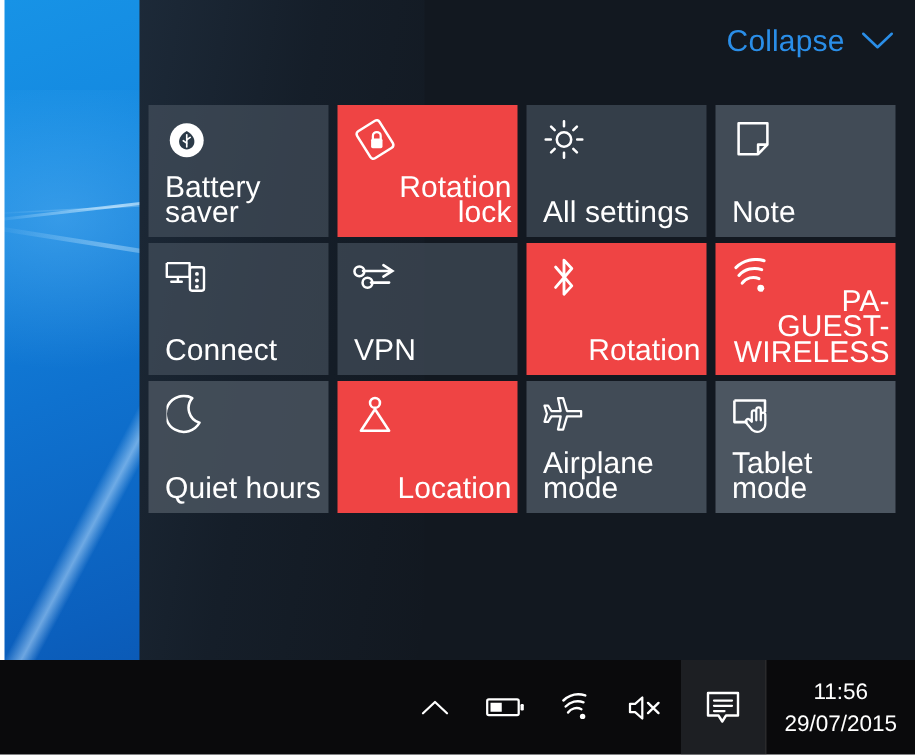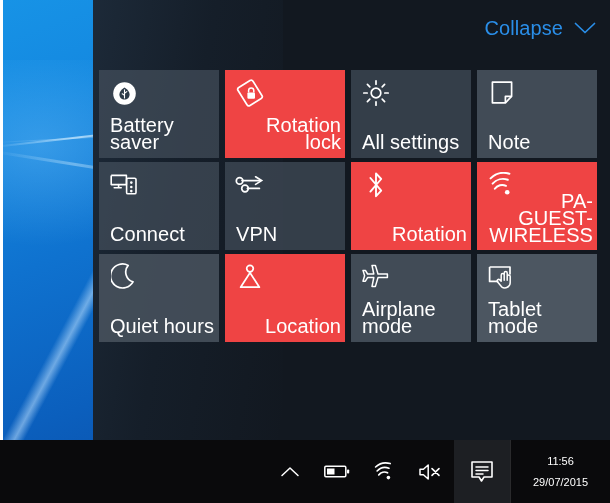--- a/index.html
+++ b/index.html
@@ -121,21 +121,21 @@
   .tray-icon {
     width:47px; height:63px;
     display:flex; align-items:center; justify-content:center;
     color:#ffffff; cursor:pointer;
   }
   .tray-icon svg { display:block; }
   #tray-action-center { background:#1d1f23; width:56px; }
   #tray-clock {
     width:100px; height:63px;
     display:flex; flex-direction:column; align-items:center; justify-content:center;
-    color:#ffffff; font-size:11px; line-height:21px; cursor:pointer;
+    color:#ffffff; font-size:15px; line-height:21px; cursor:pointer;
     border-left:1px solid #2a2a2c;
   }
 </style>
 </head>
 <body>
 
 <div id="screen">
 
   <div id="desktop">
     <div class="glow"></div>

